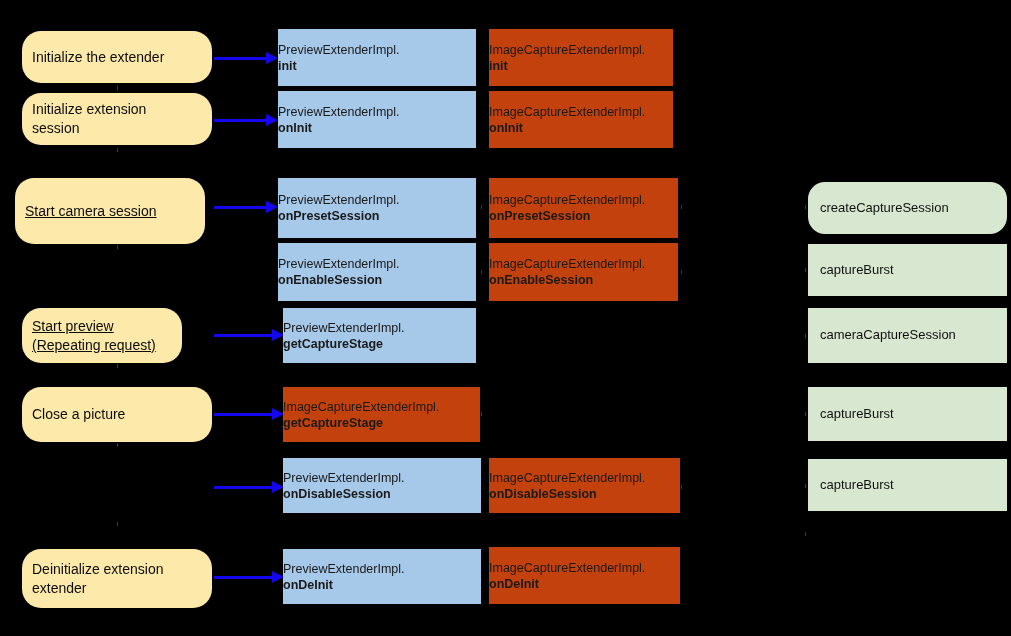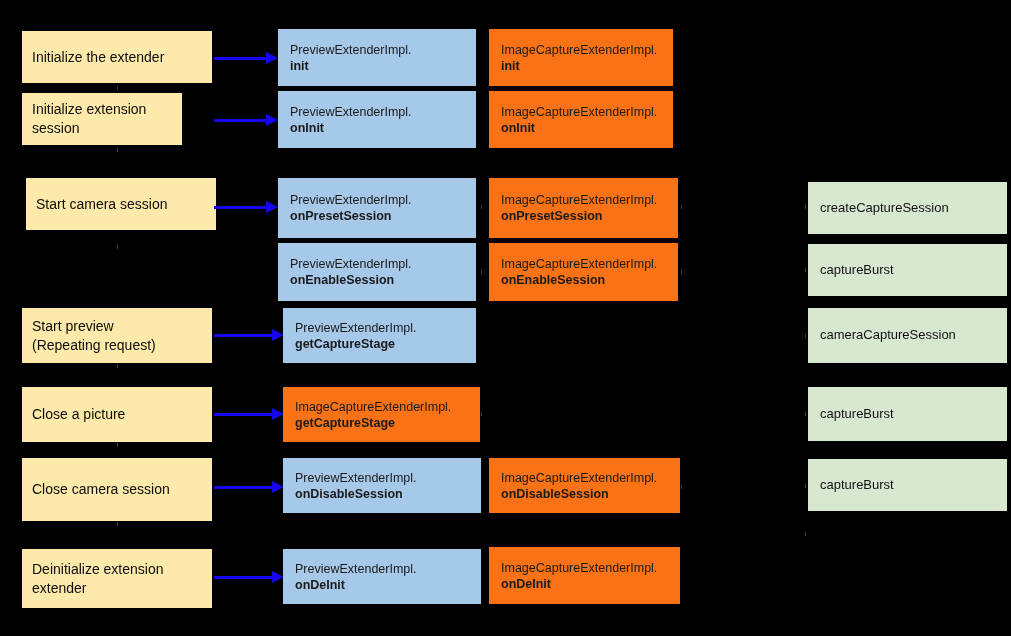--- a/index.html
+++ b/index.html
@@ -13,21 +13,21 @@
   #canvas {
     position: relative;
     width: 1011px;
     height: 636px;
     background: #000000;
     overflow: hidden;
   }
   .box {
     position: absolute;
     box-sizing: border-box;
-    padding: 0 12px;
+    padding: 0 0;
     display: flex;
     flex-direction: column;
     justify-content: center;
     color: #1a1a1a;
     line-height: 1.28;
     overflow: hidden;
   }
   .box .line1 {
     font-weight: normal;
     font-size: 12.5px;
@@ -36,30 +36,31 @@
   .box .line2 {
     font-weight: bold;
     font-size: 12.5px;
     white-space: nowrap;
   }
   .stage-box {
     background: #fde9a9;
     font-size: 14px;
     color: #0d0d0d;
     padding: 0 10px;
+    border-radius: 19px;
   }
   .stage-box .stage-label {
     white-space: pre-line;
     line-height: 1.35;
   }
   .preview-box {
     background: #a6c9ea;
   }
   .capture-box {
-    background: #f97316;
+    background: #c2410c;
   }
   .camera-box {
     background: #d8e8d0;
     font-size: 13px;
     padding: 0 12px;
   }
   .camera-box .camera-label {
     white-space: nowrap;
     color: #111111;
   }
@@ -92,41 +93,38 @@
 </style>
 </head>
 <body>
 
 <div id="canvas">
 
   <div class="box stage-box" style="left:22px; top:31px; width:190px; height:52px;">
     <span class="stage-label">Initialize the extender</span>
   </div>
 
-  <div class="box stage-box" style="left:22px; top:93px; width:160px; height:52px;">
+  <div class="box stage-box" style="left:22px; top:93px; width:190px; height:52px;">
     <span class="stage-label">Initialize extension
 session</span>
   </div>
 
-  <div class="box stage-box" style="left:26px; top:178px; width:190px; height:52px;">
+  <div class="box stage-box" style="left:15px; top:178px; width:190px; height:66px;text-decoration:underline;">
     <span class="stage-label">Start camera session</span>
   </div>
 
-  <div class="box stage-box" style="left:22px; top:308px; width:190px; height:55px;">
+  <div class="box stage-box" style="left:22px; top:308px; width:160px; height:55px;text-decoration:underline;">
     <span class="stage-label">Start preview
 (Repeating request)</span>
   </div>
 
   <div class="box stage-box" style="left:22px; top:387px; width:190px; height:55px;">
     <span class="stage-label">Close a picture</span>
   </div>
 
-  <div class="box stage-box" style="left:22px; top:458px; width:190px; height:63px;">
-    <span class="stage-label">Close camera session</span>
-  </div>
 
   <div class="box stage-box" style="left:22px; top:549px; width:190px; height:59px;">
     <span class="stage-label">Deinitialize extension
 extender</span>
   </div>
 
   <div class="arrow" style="left:214px; top:58px; width:64px;">
     <div class="shaft" style="width:52px;"></div>
     <div class="head" style="left:52px;"></div>
   </div>
@@ -218,21 +216,21 @@
   <div class="box capture-box" style="left:489px; top:458px; width:191px; height:55px;">
     <span class="line1">ImageCaptureExtenderImpl.</span>
     <span class="line2">onDisableSession</span>
   </div>
 
   <div class="box capture-box" style="left:489px; top:547px; width:191px; height:57px;">
     <span class="line1">ImageCaptureExtenderImpl.</span>
     <span class="line2">onDeInit</span>
   </div>
 
-  <div class="box camera-box" style="left:808px; top:182px; width:199px; height:52px;">
+  <div class="box camera-box" style="left:808px; top:182px; width:199px; height:52px;border-radius:17px;">
     <span class="camera-label">createCaptureSession</span>
   </div>
 
   <div class="box camera-box" style="left:808px; top:244px; width:199px; height:52px;">
     <span class="camera-label">captureBurst</span>
   </div>
 
   <div class="box camera-box" style="left:808px; top:308px; width:199px; height:55px;">
     <span class="camera-label">cameraCaptureSession</span>
   </div>

